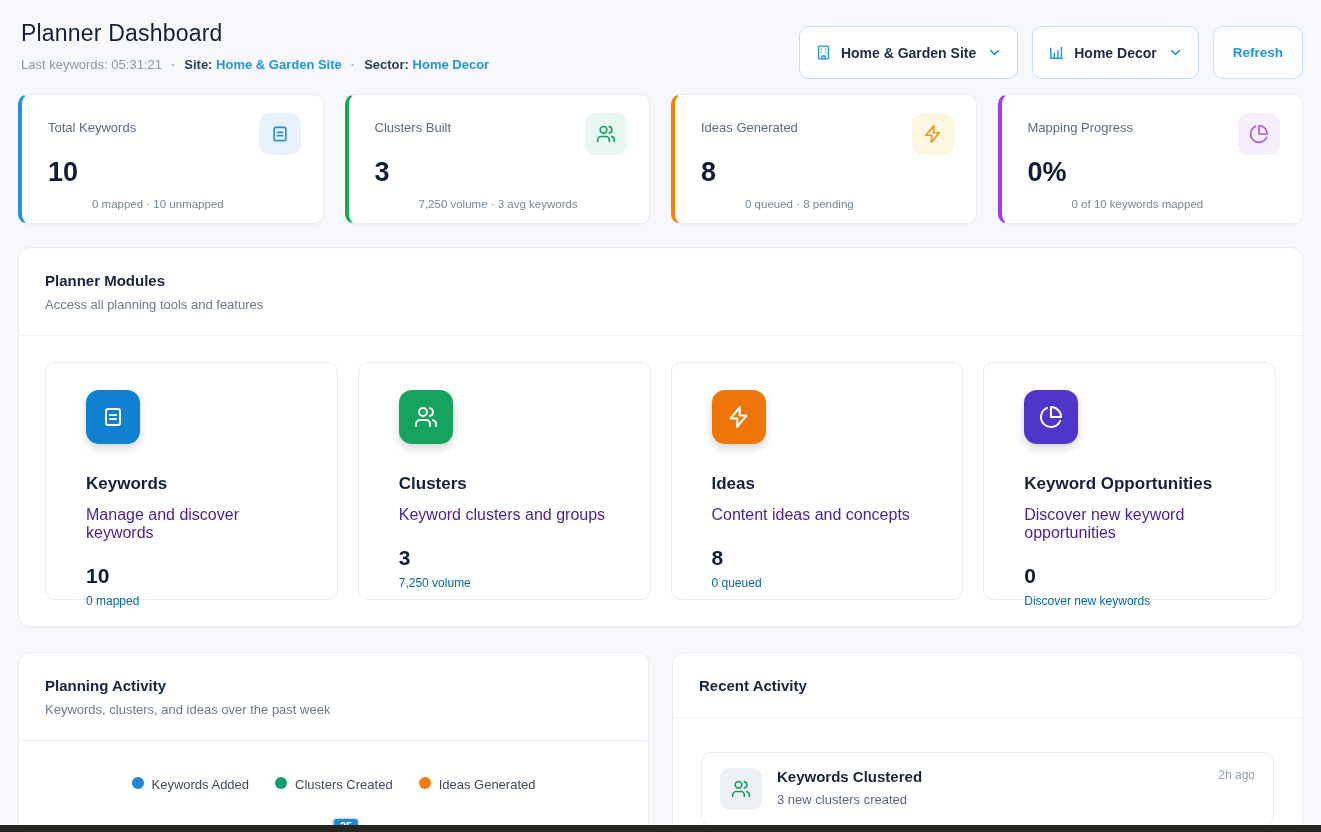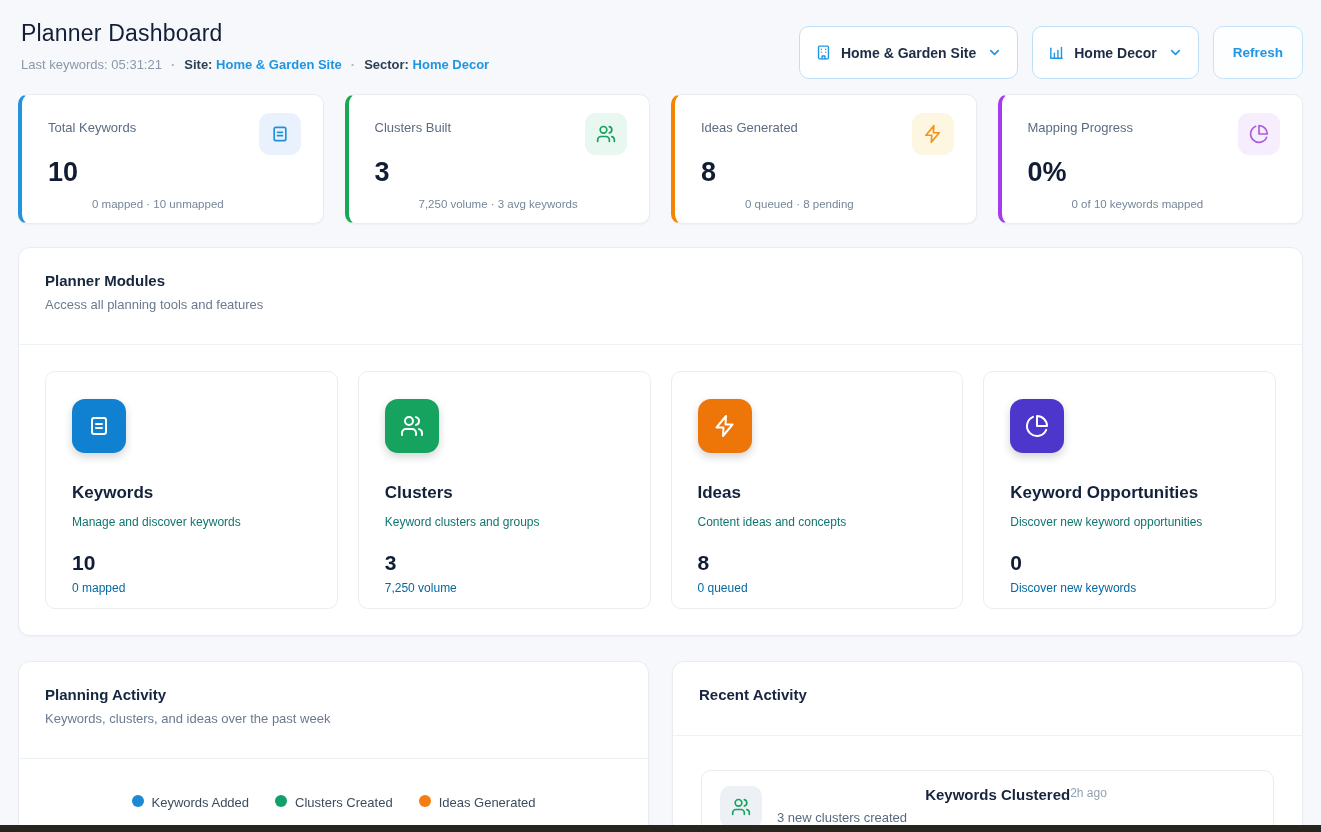--- a/index.html
+++ b/index.html
@@ -34,28 +34,28 @@
     box-shadow:0 1px 2px rgba(16,24,40,.04);
   }
   .stat-top { display:flex; justify-content:space-between; align-items:flex-start; }
   .stat-label { font-size:13px; color:#5c6c80; padding-top:3px; }
   .stat-icon { width:42px; height:42px; border-radius:11px; background:var(--icon-bg,#e9f2fc); color:var(--icon-color,#2196e3); display:flex; align-items:center; justify-content:center; margin-top:-4px; }
   .stat-value { font-size:27px; font-weight:800; color:#101d35; margin-top:2px; }
   .stat-sub { font-size:11.5px; color:#76869a; margin-top:10px;margin-left:44px; }
   
   .panel { background:#fff; border:1px solid #e9edf2; border-radius:12px; box-shadow:0 1px 2px rgba(16,24,40,.04); }
   .modules-panel { margin:23px 18px 0; }
-  .panel-head { padding:24px 26px 32px; border-bottom:1px solid #eef1f5; }
+  .panel-head { padding:24px 26px 23px; border-bottom:1px solid #eef1f5; }
   .panel-title { font-size:15px; font-weight:700; color:#17263f; }
   .panel-subtitle { font-size:13px; color:#6b7a8e; margin-top:8px; }
   .modules-grid { display:grid; grid-template-columns:repeat(4,1fr); gap:20px; padding:26px; }
-  .module-card { border:1px solid #e9edf2; border-radius:10px; padding:27px 26px 24px; height:238px; background:#fff; cursor:pointer; }
+  .module-card { border:1px solid #e9edf2; border-radius:10px; padding:27px 40px 24px; height:238px; background:#fff; cursor:pointer; }
   .module-tile { width:54px; height:54px; border-radius:13px; background:var(--tile,#1080d0); color:#fff; display:flex; align-items:center; justify-content:center; box-shadow:0 4px 9px rgba(16,24,40,.18); }
   .module-title { font-size:17px; font-weight:800; color:#13213a; margin-top:30px; }
-  .module-desc { font-size:12px; color:#0f766e; margin-top:12px; }
+  .module-desc { font-size:16px; color:#4c1d95; margin-top:12px; }
   .module-value { font-size:21px; font-weight:800; color:#101d35; margin-top:22px; }
   .module-sub { font-size:12px; color:#0369a1; margin-top:6px; }
   
   .bottom-row { display:grid; grid-template-columns:1fr 1fr; gap:23px; padding:25px 18px 0; }
   .bottom-row .panel { height:420px; }
   .chart-body { padding:36px 26px 0; }
   .legend { display:flex; justify-content:center; align-items:center; gap:26px; font-size:13px; color:#3d4c5c; }
   .legend-item { display:flex; align-items:flex-start; gap:8px; cursor:pointer; }
   .legend-dot { width:12px; height:12px; border-radius:50%; background:var(--color,#1e88d2); }
   .plot { display:flex; margin-top:24px; }
@@ -69,21 +69,21 @@
     padding:1px 6px 2px; border-radius:4px; border:1px solid rgba(255,255,255,.75);
     box-shadow:0 1px 3px rgba(0,0,0,.25);
   }
   .badge-1 { left:257px; top:2px; }
   .badge-2 { left:516px; top:15px; }
   
   .activity-body { padding:34px 28px 0; }
   .activity-item { display:flex; gap:15px; border:1px solid #e8ecf1; border-radius:10px; padding:15px 18px; background:#fff; }
   .activity-icon { width:42px; height:42px; flex:none; border-radius:10px; background:#edf1f5; color:#16a35f; display:flex; align-items:center; justify-content:center; }
   .activity-main { flex:1; }
-  .activity-row1 { display:flex; justify-content:center; align-items:flex-start; }
+  .activity-row1 { display:flex; justify-content:space-between; align-items:flex-start; }
   .activity-title { font-size:15px; font-weight:800; color:#16243c; }
   .activity-time { font-size:12px; color:#93a1b0; }
   .activity-desc { font-size:13px; color:#5a6a7e; margin-top:7px; }
   
   .screen-bottom-bar { position:absolute; left:0; right:0; bottom:0; height:7px; background:#26261f; z-index:50; }
 </style>
 </head>
 <body>
 
 <div class="page">

